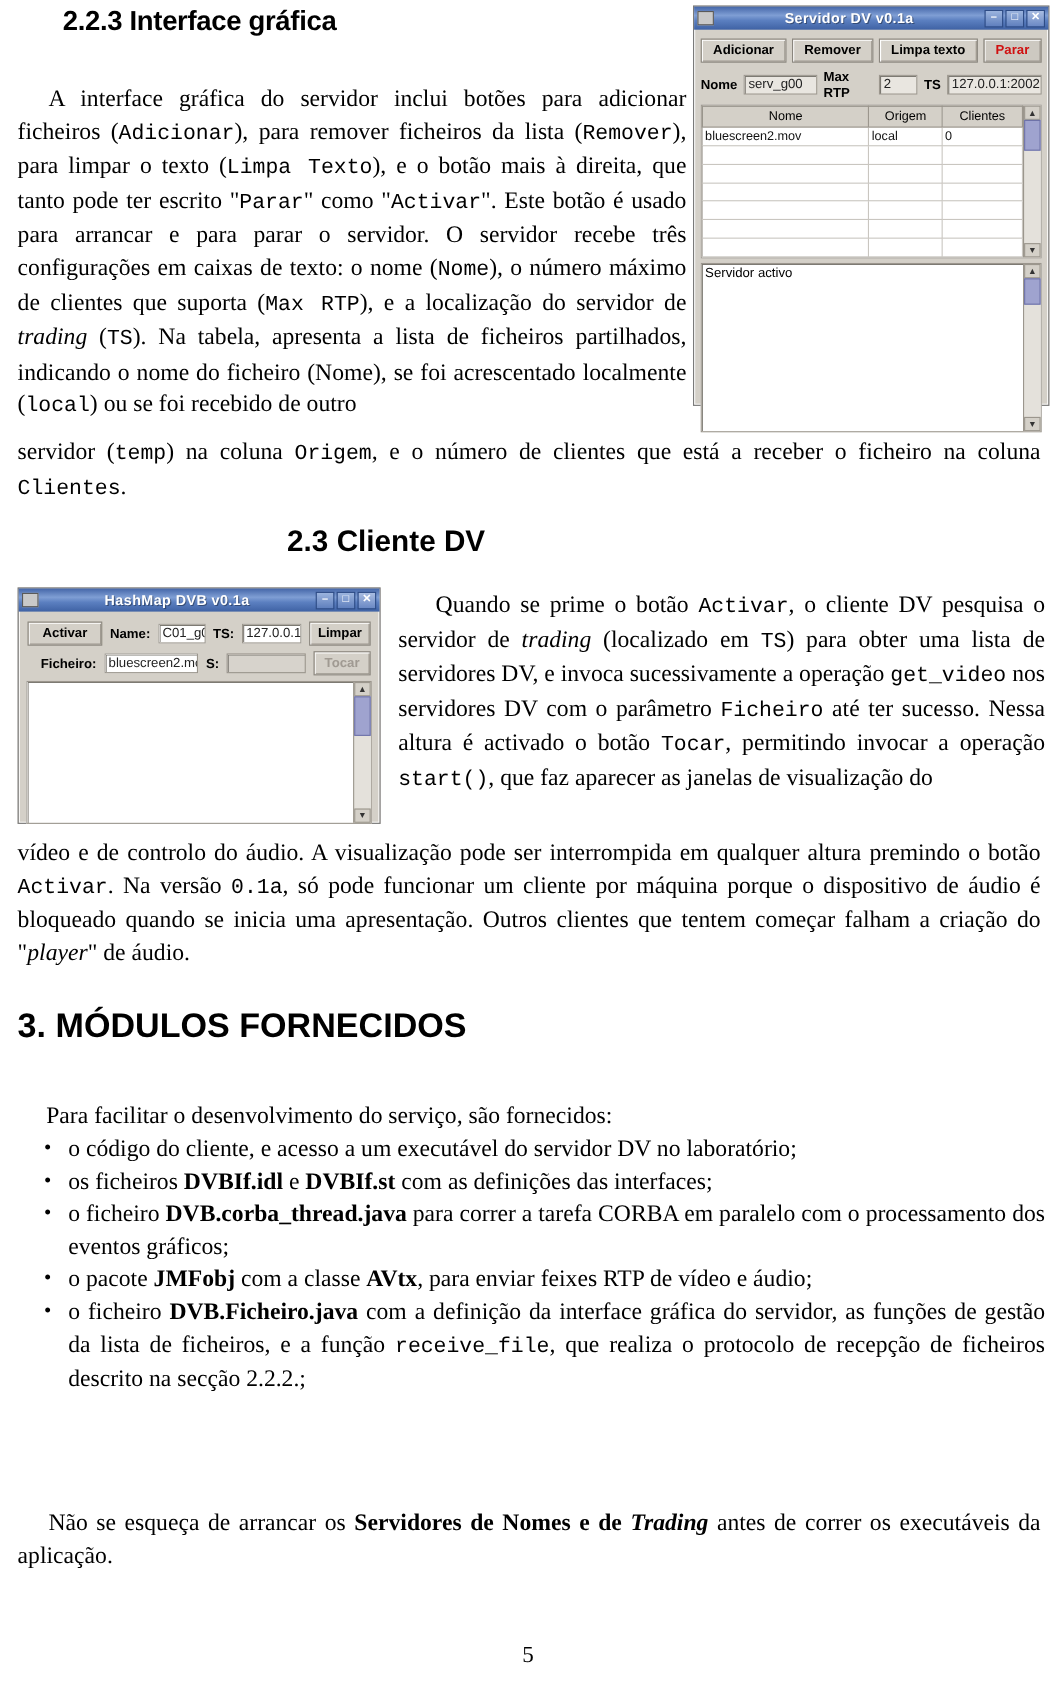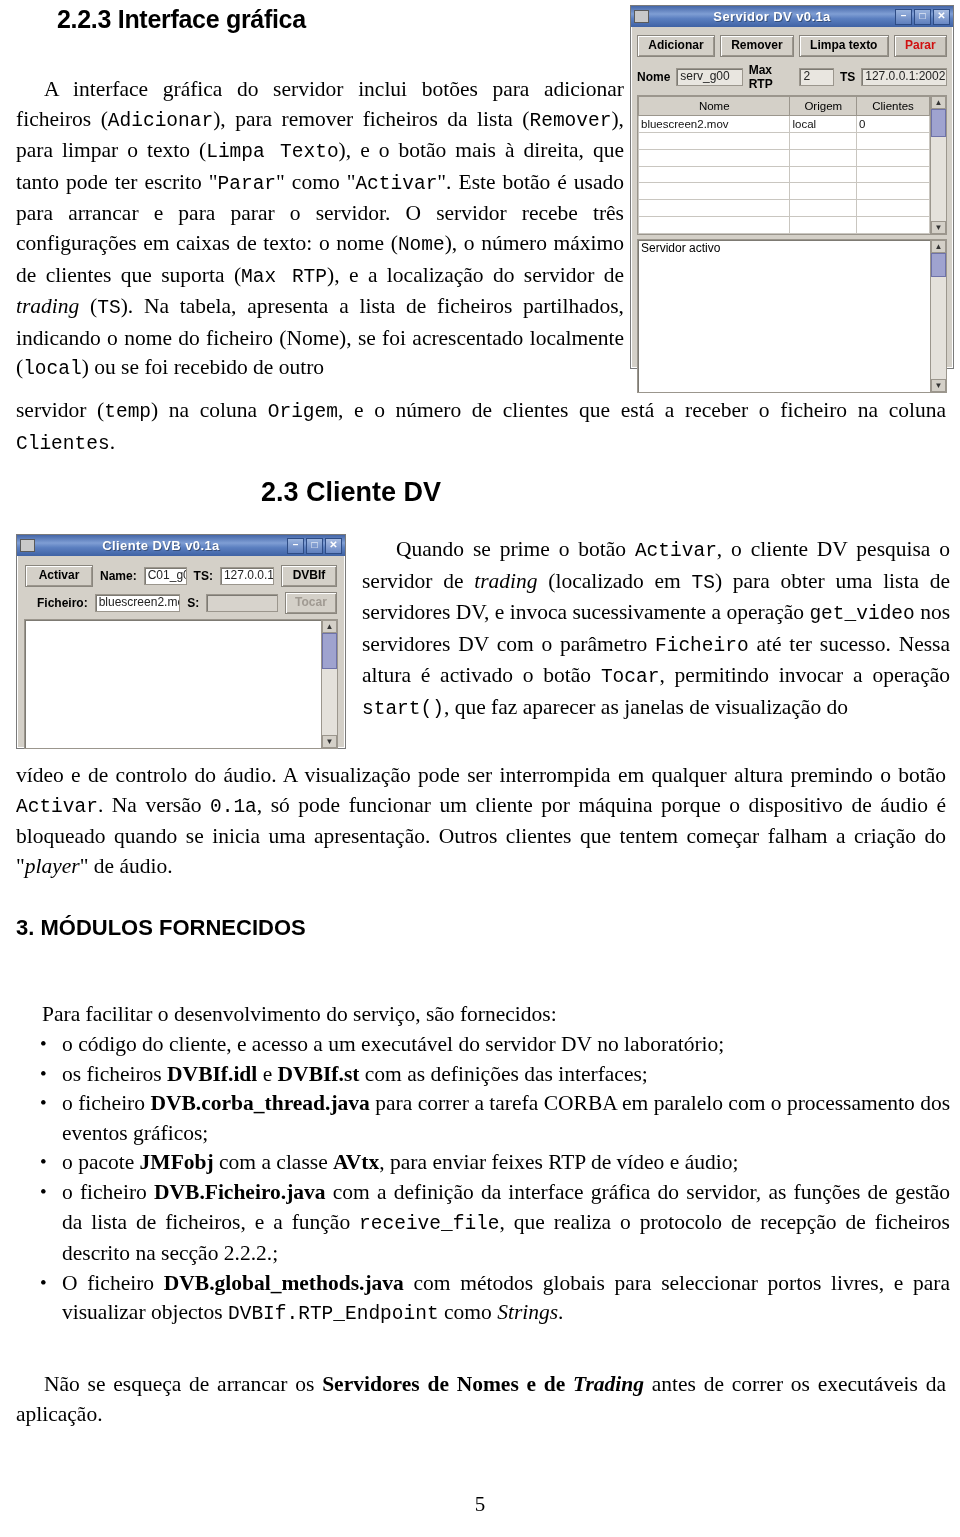--- a/index.html
+++ b/index.html
@@ -32,21 +32,21 @@
   }
   .h2 {
     font-family: "Liberation Sans", sans-serif;
     font-weight: bold;
     font-size: 27px;
     margin: 0;
   }
   .h1 {
     font-family: "Liberation Sans", sans-serif;
     font-weight: bold;
-    font-size: 22px;
+    font-size: 31px;
     margin: 0;
   }
   
   .body-text {
     font-size: 21.5px;
     line-height: 29.6px;
     text-align: justify;
     margin: 0;
   }
   .mono {
@@ -397,37 +397,37 @@
   <p class="body-text" id="p1"><span style="display:inline-block;width:28px;"></span><span>A interface gráfica do servidor inclui botões para adicionar ficheiros (</span><span class="mono">Adicionar</span><span>), para remover ficheiros da lista (</span><span class="mono">Remover</span><span>), para limpar o texto (</span><span class="mono">Limpa Texto</span><span>), e o botão mais à direita, que tanto pode ter escrito "</span><span class="mono">Parar</span><span>" como "</span><span class="mono">Activar</span><span>". Este botão é usado para arrancar e para parar o servidor. O servidor recebe três configurações em caixas de texto: o nome (</span><span class="mono">Nome</span><span>), o número máximo de clientes que suporta (</span><span class="mono">Max RTP</span><span>), e a localização do servidor de </span><span class="ital">trading</span><span> (</span><span class="mono">TS</span><span>). Na tabela, apresenta a lista de ficheiros partilhados, indicando o nome do ficheiro (Nome), se foi acrescentado localmente (</span><span class="mono">local</span><span>) ou se foi recebido de outro</span></p>
 
   <p class="body-text" id="p1b"><span>servidor (</span><span class="mono">temp</span><span>) na coluna </span><span class="mono">Origem</span><span>, e o número de clientes que está a receber o ficheiro na coluna </span><span class="mono">Clientes</span><span>.</span></p>
 
   <h3 class="h2" id="sec23">2.3 Cliente DV</h3>
 
   <div id="client-window-wrap">
     <div class="win" style="width:330px;height:215px;">
       <div class="titlebar">
         <span class="tb-ico"></span>
-        <span class="tb-title">Cliente DVB v0.1a</span>
+        <span class="tb-title">HashMap DVB v0.1a</span>
         <span class="tb-btns">
           <span class="tb-btn">–</span>
           <span class="tb-btn">□</span>
           <span class="tb-btn close">✕</span>
         </span>
       </div>
 
       <div class="win-body">
 
         <div class="fieldrow" style="justify-content:flex-start;gap:7px;margin:5px 4px 2px 4px;">
           <span class="swbtn" style="flex:0 0 66px;">Activar</span>
           <span>Name:</span>
           <span class="tfield white" style="width:62px;">C01_g00</span>
           <span>TS:</span>
           <span class="tfield white" style="width:82px;">127.0.0.1:2002</span>
-          <span class="swbtn" style="flex:0 0 54px;">DVBIf</span>
+          <span class="swbtn" style="flex:0 0 54px;">Limpar</span>
         </div>
 
         <div class="fieldrow" style="justify-content:flex-start;gap:7px;margin:5px 4px 3px 16px;">
           <span>Ficheiro:</span>
           <span class="tfield white" style="width:102px;">bluescreen2.mov</span>
           <span>S:</span>
           <span class="tfield empty" style="width:84px;"></span>
           <span class="swbtn disabled" style="flex:0 0 50px;">Tocar</span>
         </div>
 
@@ -452,20 +452,19 @@
   <h2 class="h1" id="sec3"><span>3. </span><span style="font-variant:small-caps;">MÓDULOS FORNECIDOS</span></h2>
 
   <p class="body-text" id="p3">Para facilitar o desenvolvimento do serviço, são fornecidos:</p>
 
   <ul class="blist" id="bullets">
     <li><span>o código do cliente, e acesso a um executável do servidor DV no laboratório;</span></li>
     <li><span>os ficheiros </span><span class="bold">DVBIf.idl</span><span> e </span><span class="bold">DVBIf.st</span><span> com as definições das interfaces;</span></li>
     <li><span>o ficheiro </span><span class="bold">DVB.corba_thread.java</span><span> para correr a tarefa CORBA em paralelo com o processamento dos eventos gráficos;</span></li>
     <li><span>o pacote </span><span class="bold">JMFobj</span><span> com a classe </span><span class="bold">AVtx</span><span>, para enviar feixes RTP de vídeo e áudio;</span></li>
     <li><span>o ficheiro </span><span class="bold">DVB.Ficheiro.java</span><span> com a definição da interface gráfica do servidor, as funções de gestão da lista de ficheiros, e a função </span><span class="mono">receive_file</span><span>, que realiza o protocolo de recepção de ficheiros descrito na secção 2.2.2.;</span></li>
-    <li><span>O ficheiro </span><span class="bold">DVB.global_methods.java</span><span> com métodos globais para seleccionar portos livres, e para visualizar objectos </span><span class="mono">DVBIf.RTP_Endpoint</span><span> como </span><span class="ital">Strings</span><span>.</span></li>
   </ul>
 
   <p class="body-text" id="p4"><span style="display:inline-block;width:28px;"></span><span>Não se esqueça de arrancar os </span><span class="bold">Servidores de Nomes e de </span><span class="bold ital">Trading</span><span> antes de correr os executáveis da aplicação.</span></p>
 
   <div id="pageno">5</div>
 
 </div>
 
 </body></html>

